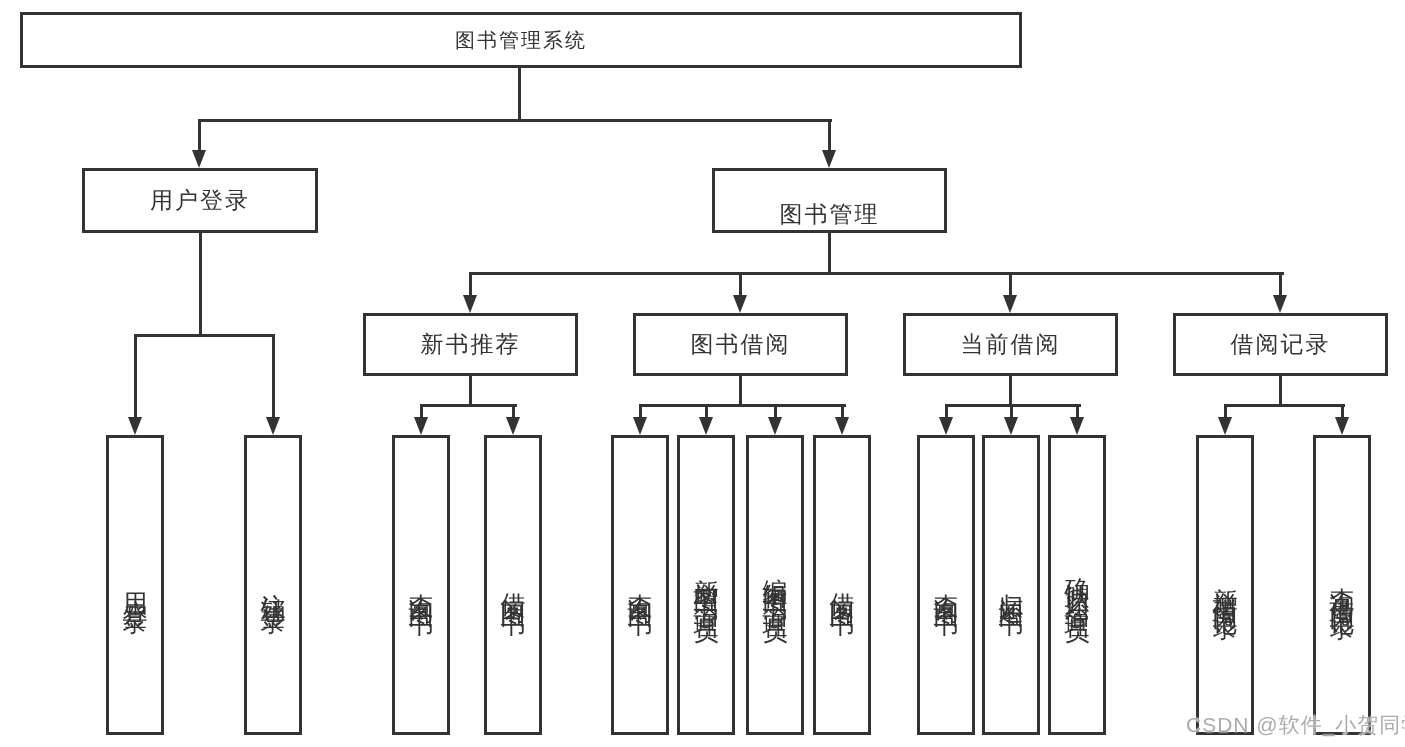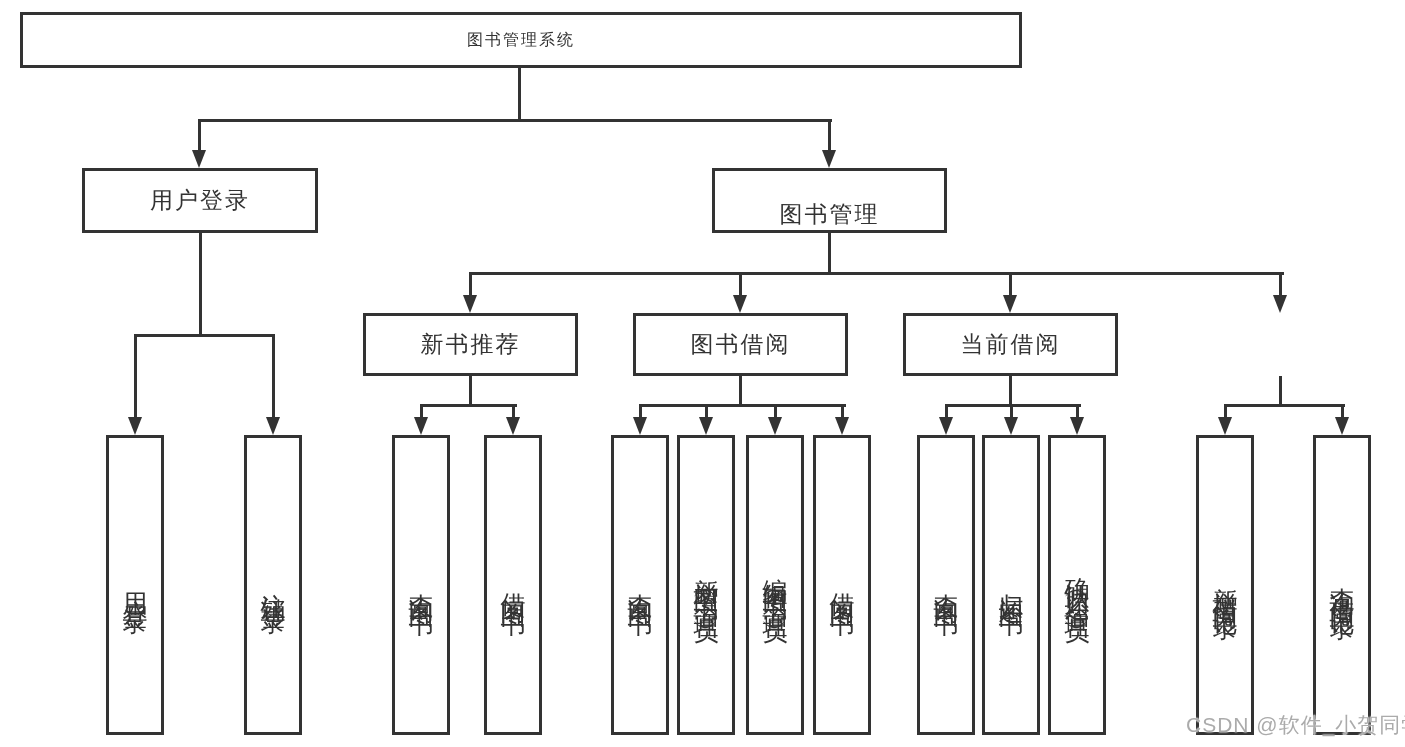--- a/index.html
+++ b/index.html
@@ -4,21 +4,21 @@
 <style>
   html,body{margin:0;padding:0;background:#fff;}
   #canvas{
     position:relative;width:1405px;height:747px;background:#ffffff;overflow:hidden;
     font-family:"Liberation Sans","DejaVu Sans",sans-serif;color:#333;
   }
   .box{
     position:absolute;border:3px solid #333;background:#fff;box-sizing:border-box;
     display:flex;align-items:center;justify-content:center;color:#333;
   }
-  .rootbox{left:20px;top:12px;width:1002px;height:56px;font-size:16px;letter-spacing:2px;}
+  .rootbox{left:20px;top:12px;width:1002px;height:56px;font-size:20px;letter-spacing:2px;}
   .l2box{top:168px;height:65px;font-size:23px;letter-spacing:2px;}
   .l3box{top:313px;width:215px;height:63px;font-size:23px;letter-spacing:2px;}
   .vbox{top:435px;width:58px;height:300px;}
   .vtext{
     writing-mode:vertical-rl;text-orientation:mixed;
     font-size:25px;letter-spacing:6px;line-height:1;white-space:nowrap;
   }
   .vl{position:absolute;width:3px;background:#333;}
   .hl{position:absolute;height:3px;background:#333;}
   .ah{position:absolute;width:0;height:0;
@@ -47,20 +47,23 @@
   </div>
 
   <div class="box l3box" style="left:363px;">
     <span>新书推荐</span>
   </div>
   <div class="box l3box" style="left:633px;">
     <span>图书借阅</span>
   </div>
   <div class="box l3box" style="left:903px;justify-content:center;">
     <span>当前借阅</span>
+  </div>
+  <div class="box l3box" style="left:1173px;">
+    <span>借阅记录</span>
   </div>
 
   <div class="box vbox" style="left:106px;">
     <span class="vtext">用户登录</span>
   </div>
   <div class="box vbox" style="left:244px;">
     <span class="vtext">注销登录</span>
   </div>
   <div class="box vbox" style="left:392px;">
     <span class="vtext">查询图书</span>

